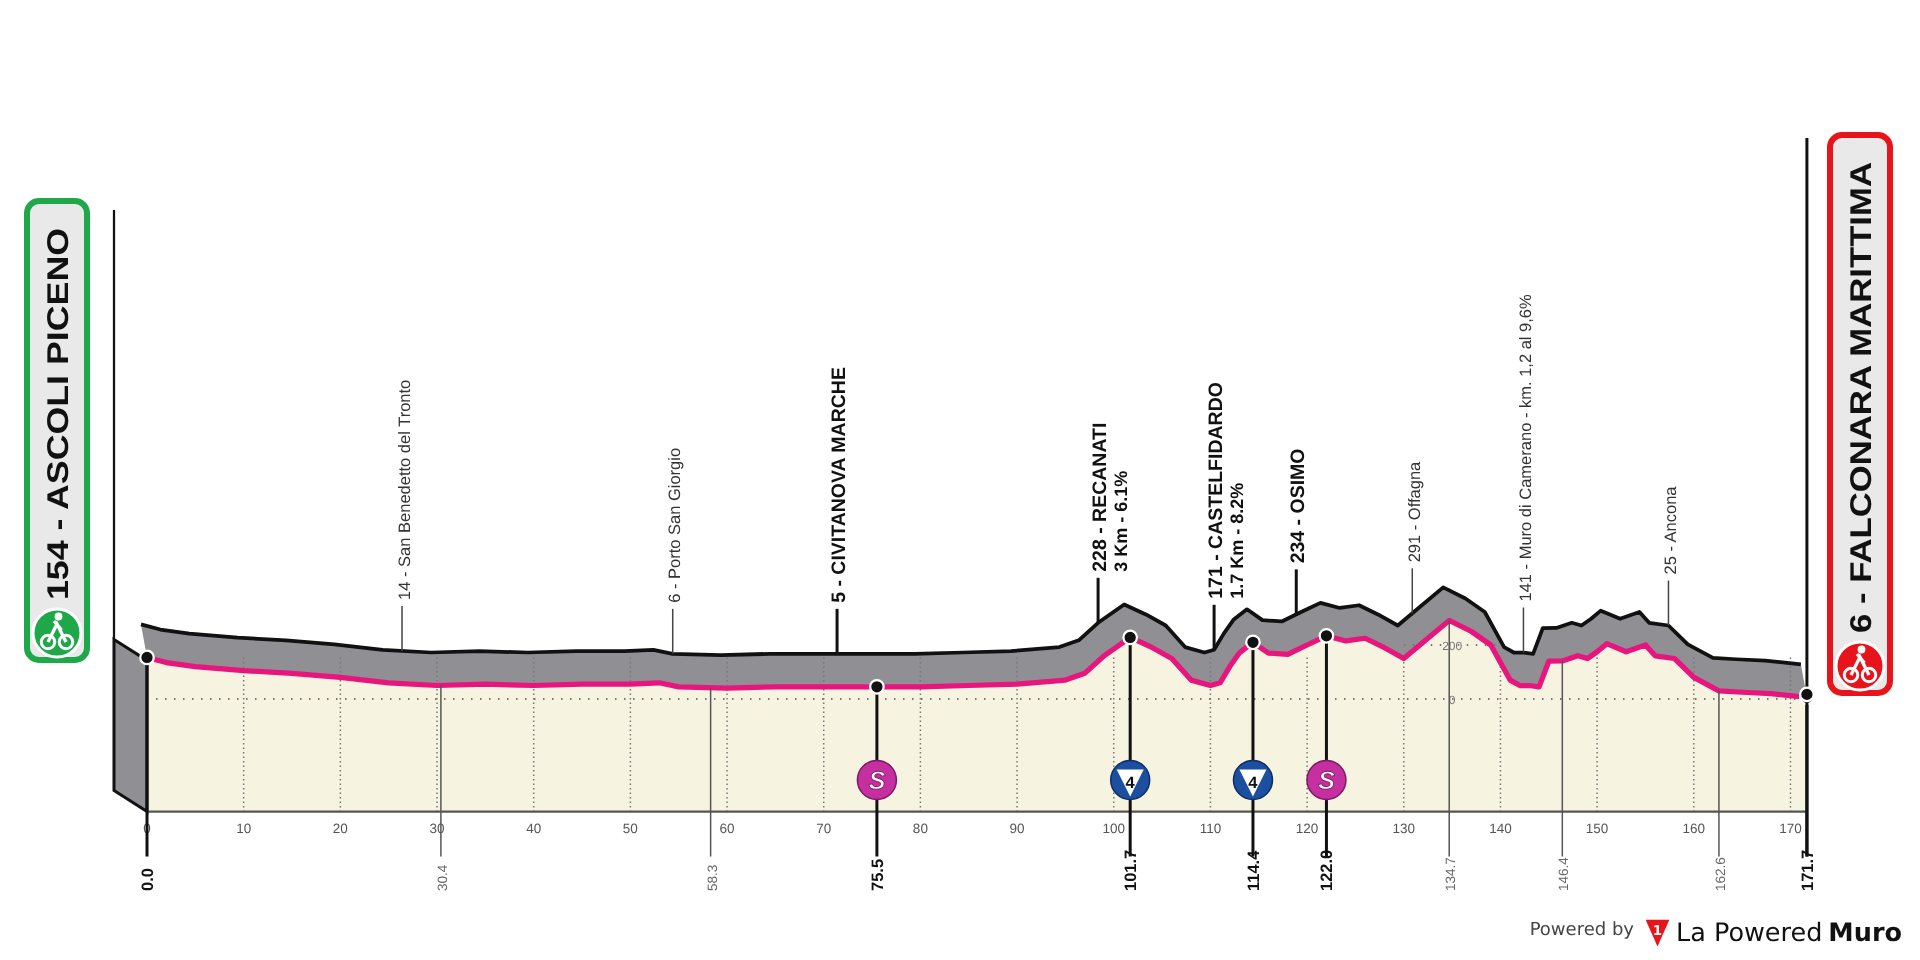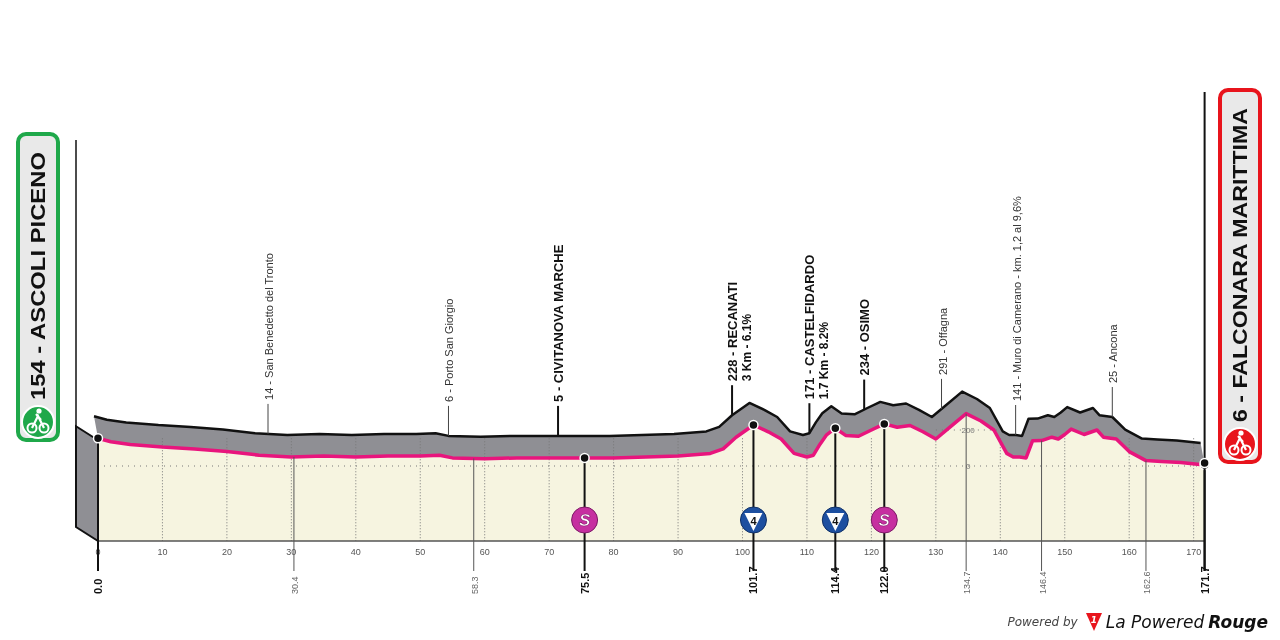--- a/index.html
+++ b/index.html
@@ -1,18 +1,18 @@
 <!DOCTYPE html>
 <html><head>
 <meta charset="utf-8">
 <style>
   html, body { margin:0; padding:0; background:#ffffff; }
   body { width:1280px; height:640px; position:relative; overflow:hidden; font-family:"Liberation Sans", sans-serif; }
   #chart { position:absolute; left:0; top:0; }
-  .footer { position:absolute; right:12px; bottom:8px; display:flex; align-items:center; gap:8px; font-family:"DejaVu Sans", sans-serif;font-style:italic; }
+  .footer { position:absolute; right:12px; bottom:8px; display:flex; gap:8px; font-family:"DejaVu Sans", sans-serif; }
   .powered { font-size:12px; color:#444; }
   .brand { font-size:17px; color:#111; display:flex; align-items:center; gap:4px; }
   .brand b { font-weight:bold; }
 </style>
 </head>
 <body>
 
 <svg id="chart" width="1280" height="640" xmlns="http://www.w3.org/2000/svg">
     <path d="M98,541 L98,438.28 L110.89,441.7 L130.225,444.4 L162.45,447.1 L194.675,448.9 L226.9,451.6 L259.125,455.2 L291.35,457 L323.57500000000005,456.1 L355.8,457 L388.02500000000003,456.1 L420.25,456.1 L439.58500000000004,455.2 L452.475,457.9 L484.70000000000005,458.8 L516.925,457.9 L549.1500000000001,457.9 L584.5975000000001,457.9 L613.6,457.9 L645.825,457 L678.0500000000001,456.1 L710.275,453.4 L723.1650000000001,448.9 L736.0550000000001,437.2 L753.4565,424.96 L768.28,431.8 L781.1700000000001,439 L794.0600000000001,453.4 L806.95,457 L813.395,455.2 L819.84,444.4 L826.2850000000001,435.22 L835.3080000000001,428.2 L845.62,435.4 L858.51,436.3 L871.4000000000001,430 L884.2900000000001,423.88 L897.1800000000001,427.3 L910.07,425.5 L922.96,431.8 L935.85,439 L948.74,428.2 L966.1415,413.62 L980.965,421 L993.855,430 L1006.745,453.4 L1013.19,457 L1019.635,457 L1026.08,457.9 L1032.525,440.8 L1041.5480000000002,440.62 L1051.8600000000001,437.2 L1058.305,439 L1064.75,434.5 L1071.1950000000002,429.1 L1084.085,434.5 L1096.975,430 L1103.42,437.2 L1116.31,439 L1129.2,451.6 L1145.957,460.6 L1161.425,461.5 L1180.76,462.4 L1204.6064999999999,464.92 L1204.6064999999999,541 Z" fill="#f6f4e0"></path>
     <path d="M94,416.28 L106.89,419.7 L126.225,422.4 L158.45,425.1 L190.675,426.9 L222.9,429.6 L255.125,433.2 L287.35,435 L319.57500000000005,434.1 L351.8,435 L384.02500000000003,434.1 L416.25,434.1 L435.58500000000004,433.2 L448.475,435.9 L480.70000000000005,436.8 L512.925,435.9 L545.1500000000001,435.9 L580.5975000000001,435.9 L609.6,435.9 L641.825,435 L674.0500000000001,434.1 L706.275,431.4 L719.1650000000001,426.9 L732.0550000000001,415.2 L749.4565,402.96 L764.28,409.8 L777.1700000000001,417 L790.0600000000001,431.4 L802.95,435 L809.395,433.2 L815.84,422.4 L822.2850000000001,413.22 L831.3080000000001,406.2 L841.62,413.4 L854.51,414.3 L867.4000000000001,408 L880.2900000000001,401.88 L893.1800000000001,405.3 L906.07,403.5 L918.96,409.8 L931.85,417 L944.74,406.2 L962.1415,391.62 L976.965,399 L989.855,408 L1002.745,431.4 L1009.19,435 L1015.635,435 L1022.0799999999999,435.9 L1028.525,418.8 L1037.5480000000002,418.62 L1047.8600000000001,415.2 L1054.305,417 L1060.75,412.5 L1067.1950000000002,407.1 L1080.085,412.5 L1092.975,408 L1099.42,415.2 L1112.31,417 L1125.2,429.6 L1141.957,438.6 L1157.425,439.5 L1176.76,440.4 L1200.6064999999999,442.92 L1204.6064999999999,464.92 L1180.76,462.4 L1161.425,461.5 L1145.957,460.6 L1129.2,451.6 L1116.31,439 L1103.42,437.2 L1096.975,430 L1084.085,434.5 L1071.1950000000002,429.1 L1064.75,434.5 L1058.305,439 L1051.8600000000001,437.2 L1041.5480000000002,440.62 L1032.525,440.8 L1026.08,457.9 L1019.635,457 L1013.19,457 L1006.745,453.4 L993.855,430 L980.965,421 L966.1415,413.62 L948.74,428.2 L935.85,439 L922.96,431.8 L910.07,425.5 L897.1800000000001,427.3 L884.2900000000001,423.88 L871.4000000000001,430 L858.51,436.3 L845.62,435.4 L835.3080000000001,428.2 L826.2850000000001,435.22 L819.84,444.4 L813.395,455.2 L806.95,457 L794.0600000000001,453.4 L781.1700000000001,439 L768.28,431.8 L753.4565,424.96 L736.0550000000001,437.2 L723.1650000000001,448.9 L710.275,453.4 L678.0500000000001,456.1 L645.825,457 L613.6,457.9 L584.5975000000001,457.9 L549.1500000000001,457.9 L516.925,457.9 L484.70000000000005,458.8 L452.475,457.9 L439.58500000000004,455.2 L420.25,456.1 L388.02500000000003,456.1 L355.8,457 L323.57500000000005,456.1 L291.35,457 L259.125,455.2 L226.9,451.6 L194.675,448.9 L162.45,447.1 L130.225,444.4 L110.89,441.7 L98,438.28 Z" fill="#8f8f94"></path>
@@ -181,15 +181,15 @@
   </svg>
 
 <div class="footer">
   <span class="powered">Powered by</span>
   <span class="brand">
     <svg width="16" height="18" viewBox="0 0 16 18">
       <polygon points="0,0 16,0 8,18" fill="#e8141c"></polygon>
       <text x="8" y="10" font-size="9" fill="#fff" text-anchor="middle" font-family="DejaVu Sans, sans-serif" font-weight="bold">1</text>
     </svg>
     <span>La Powered</span>
-      <b>Rouge</b>
+      <b>Muro</b>
   </span>
 </div>
 
 </body></html>

